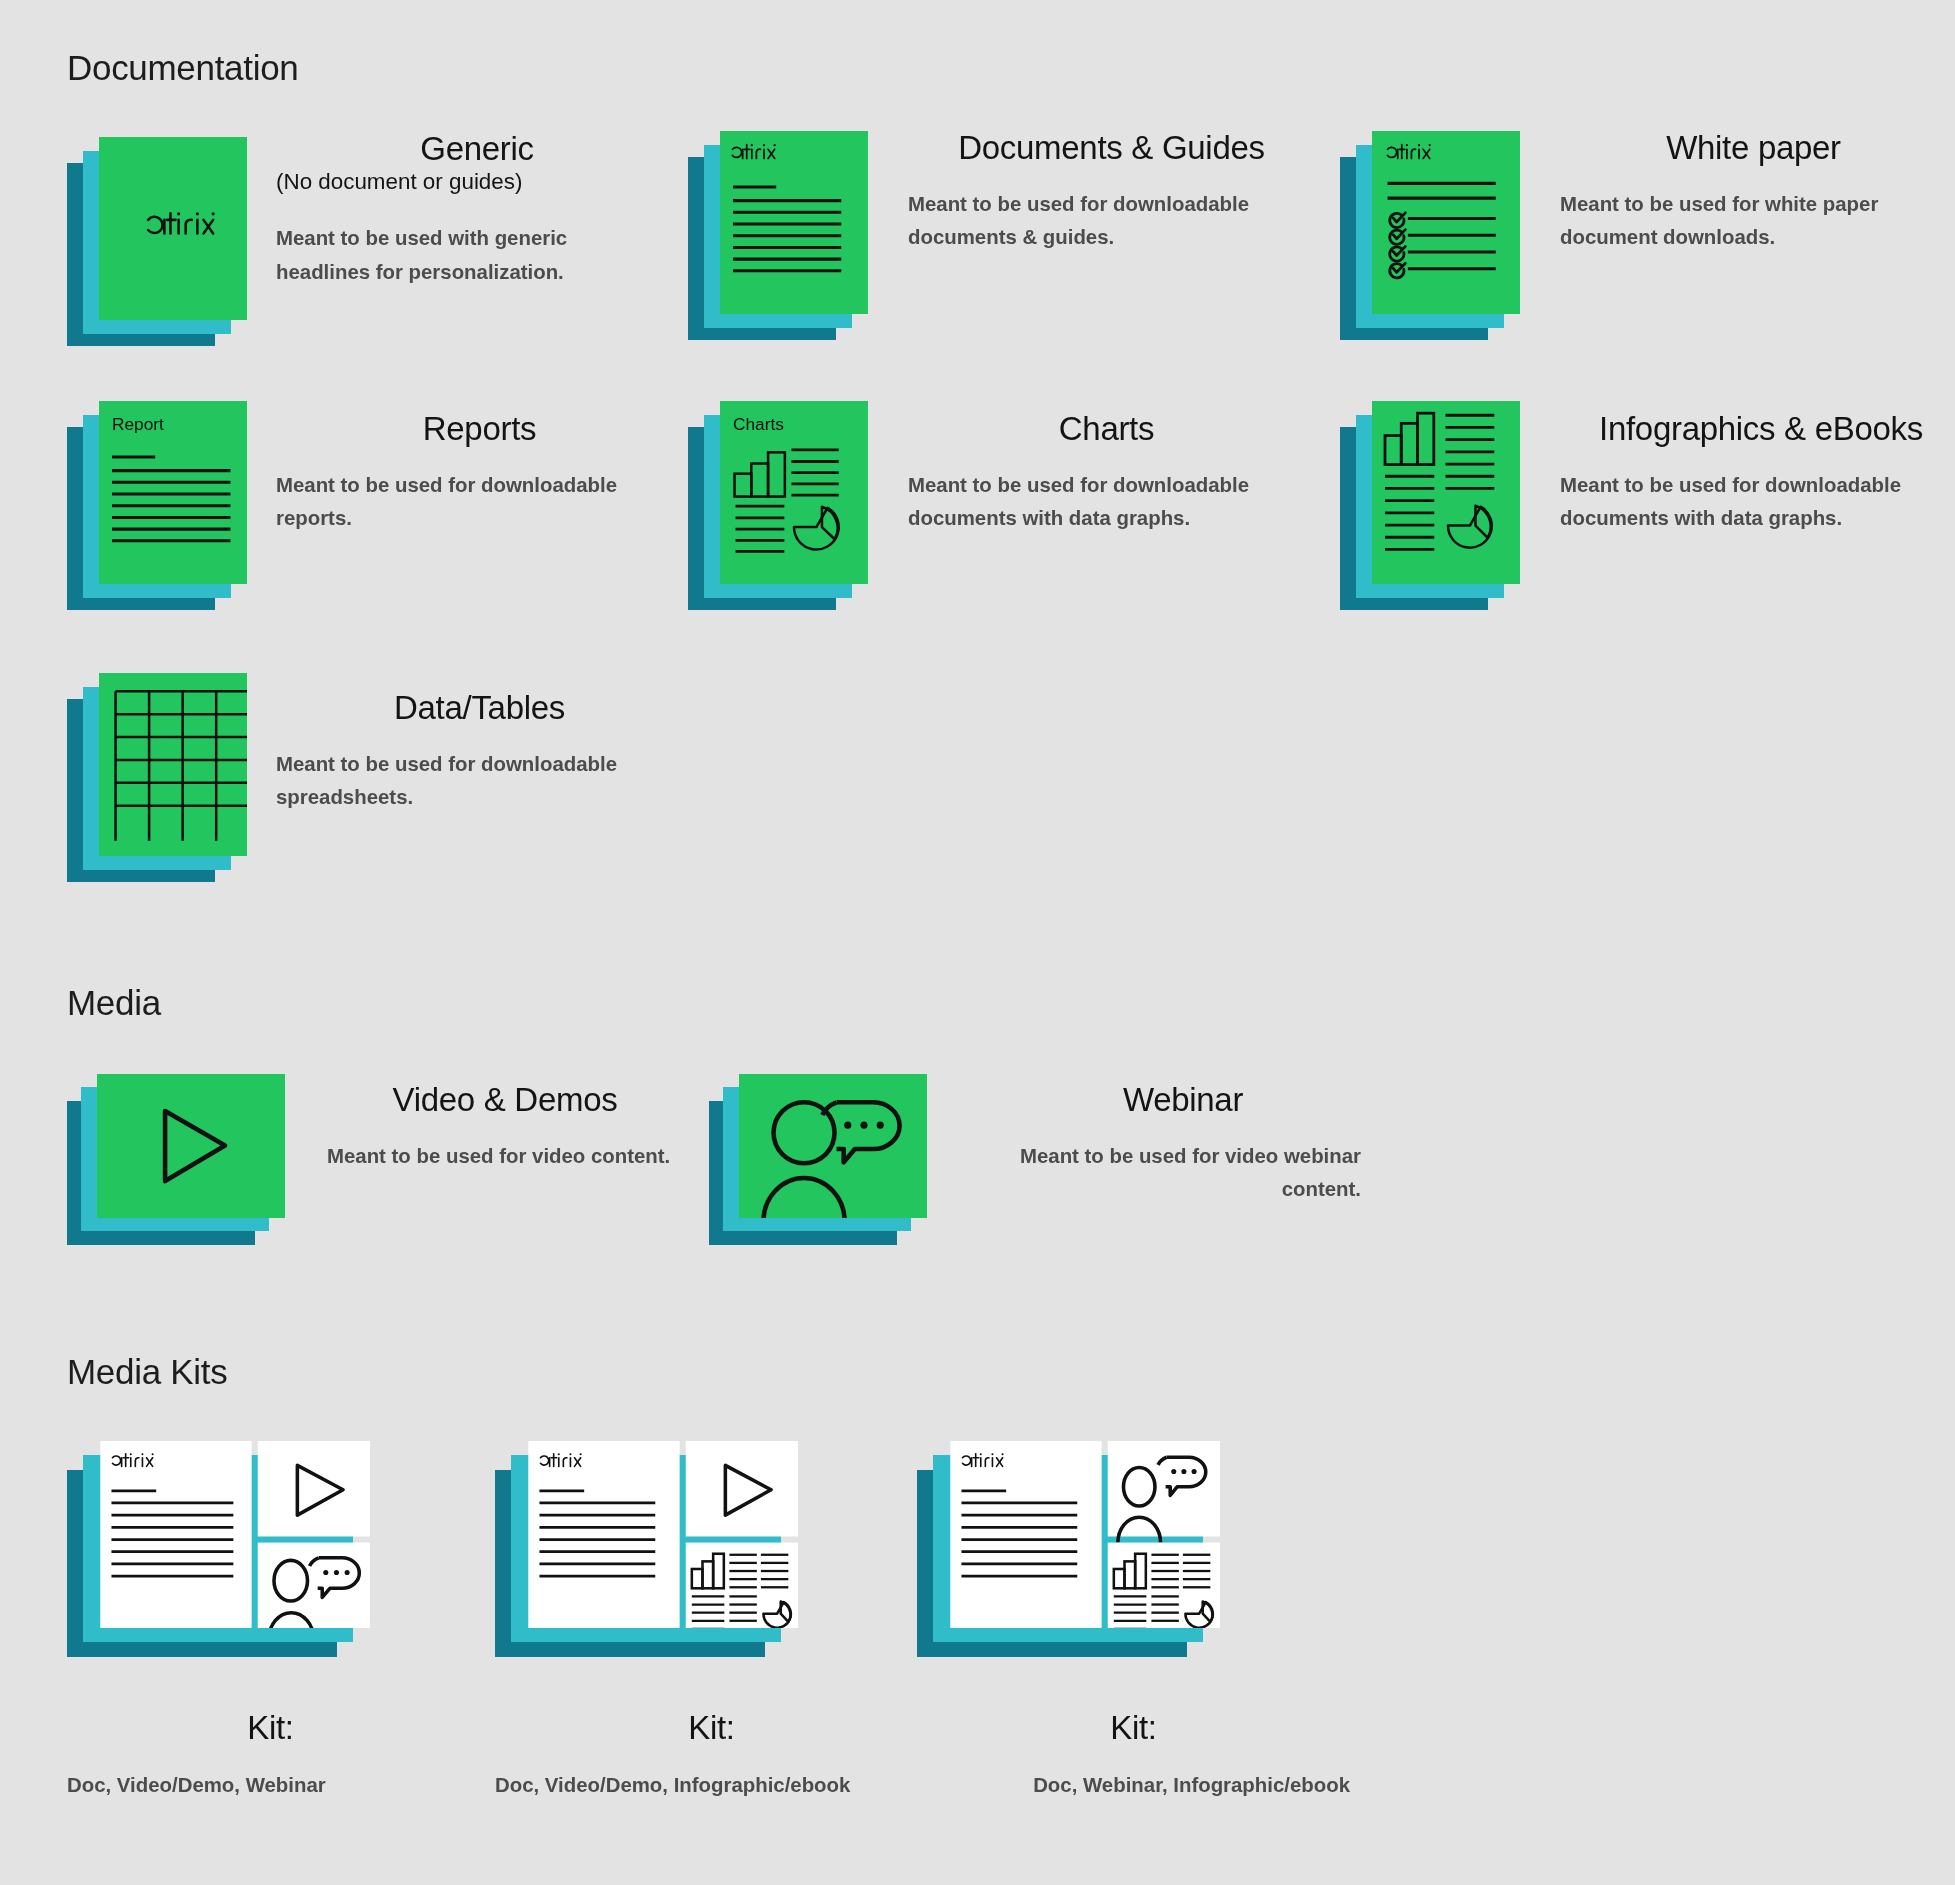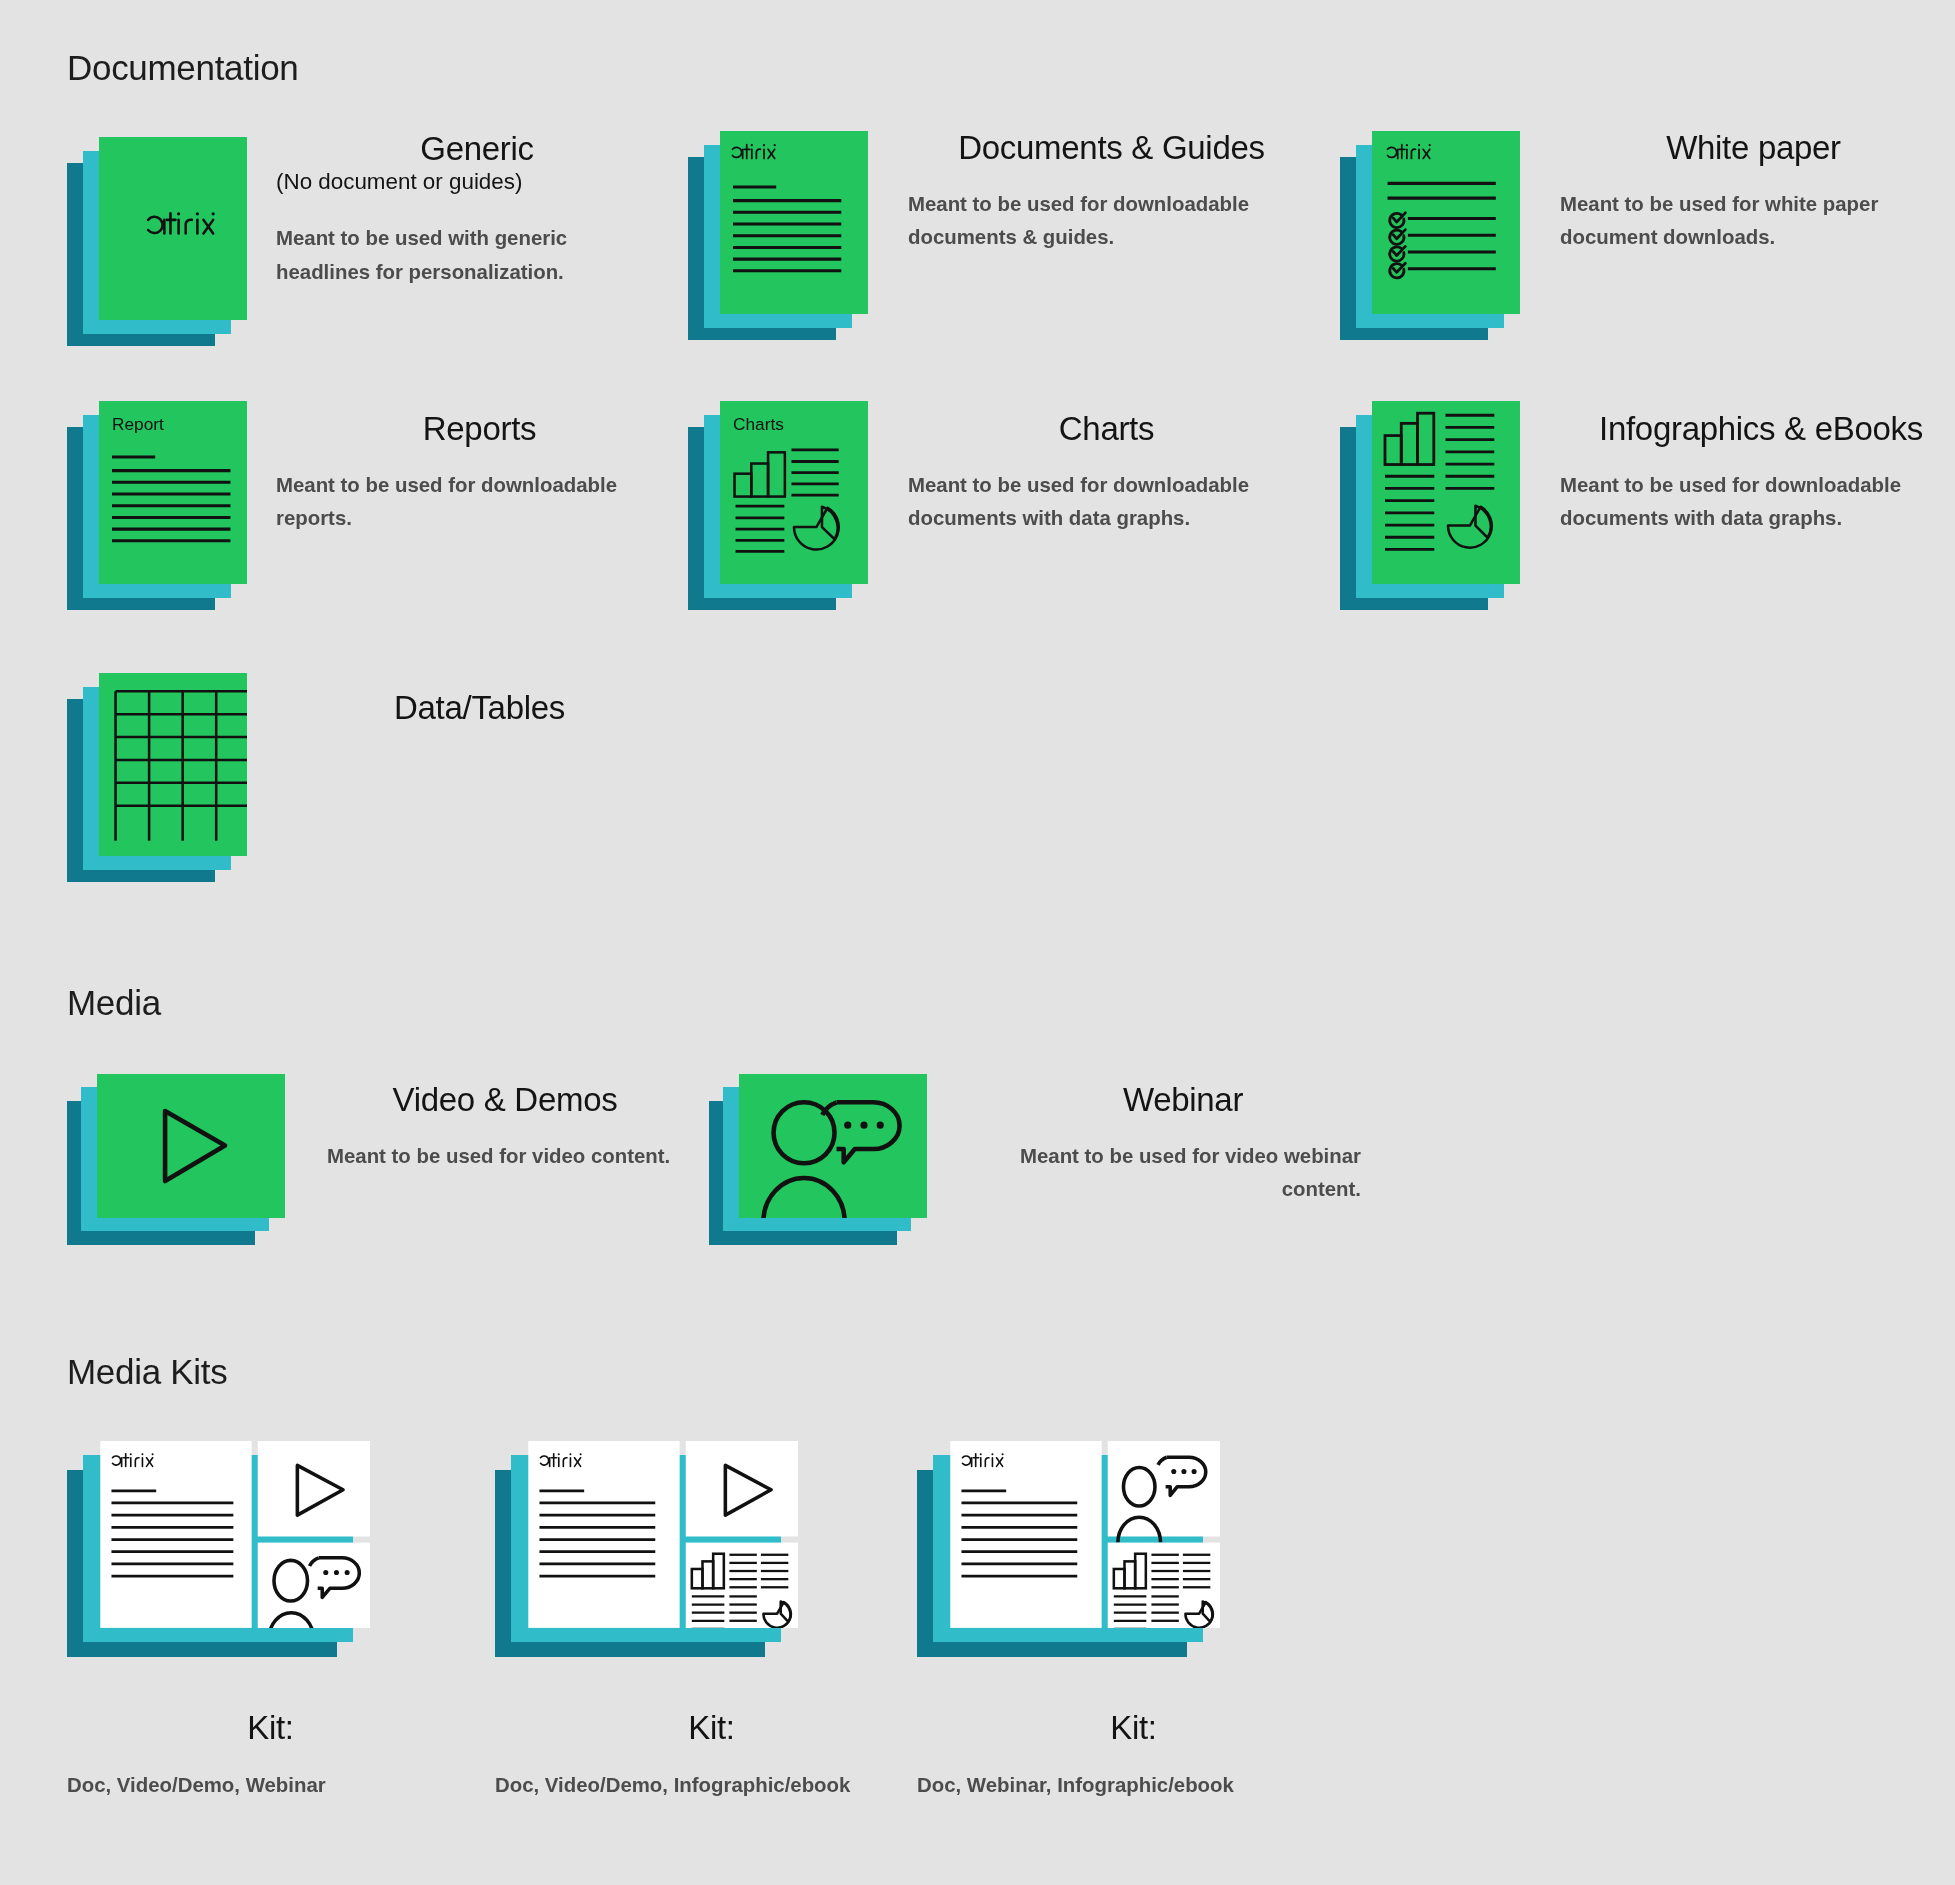--- a/index.html
+++ b/index.html
@@ -321,20 +321,21 @@
             <line x1="32" y1="36" x2="32" y2="330"></line>
             <line x1="98" y1="36" x2="98" y2="330"></line>
             <line x1="164" y1="36" x2="164" y2="330"></line>
             <line x1="230" y1="36" x2="230" y2="330"></line>
           </g>
         </svg>
       </div>
     </div>
     <div class="text" style="left:209px;top:18px;width:407px;">
       <p class="item-title">Data/Tables</p>
+      <p class="item-desc" style="margin-top:22.4px;">Meant to be used for downloadable spreadsheets.</p>
     </div>
   </div>
 
   <div class="section-title" style="left:67px;top:983px;">Media</div>
 
   <div class="item" style="left:67px;top:1074px;">
     <div class="stack media">
       <div class="layer back"></div>
       <div class="layer mid"></div>
       <div class="layer front">
@@ -573,18 +574,18 @@
           </g>
           <g fill="none" stroke="#111" stroke-width="5" stroke-linejoin="round">
             <path d="M490 340 m-27 0 a27 27 0 1 0 40 -23 l-13 23 z"></path>
             <path d="M497 316 a27 27 0 0 1 15 40 l-15 -16 z"></path>
           </g>
         </svg>
       </div>
     </div>
     <div class="text" style="left:0px;top:270px;width:433px;">
       <p class="item-title">Kit:</p>
-      <p class="item-desc" style="margin-top:23.4px;max-width:458px;">Doc, Webinar, Infographic/ebook</p>
+      <p class="item-desc" style="margin-top:23.4px;max-width:458px;text-align:right;">Doc, Webinar, Infographic/ebook</p>
     </div>
   </div>
 
 </div>
 
 
 </body></html>

